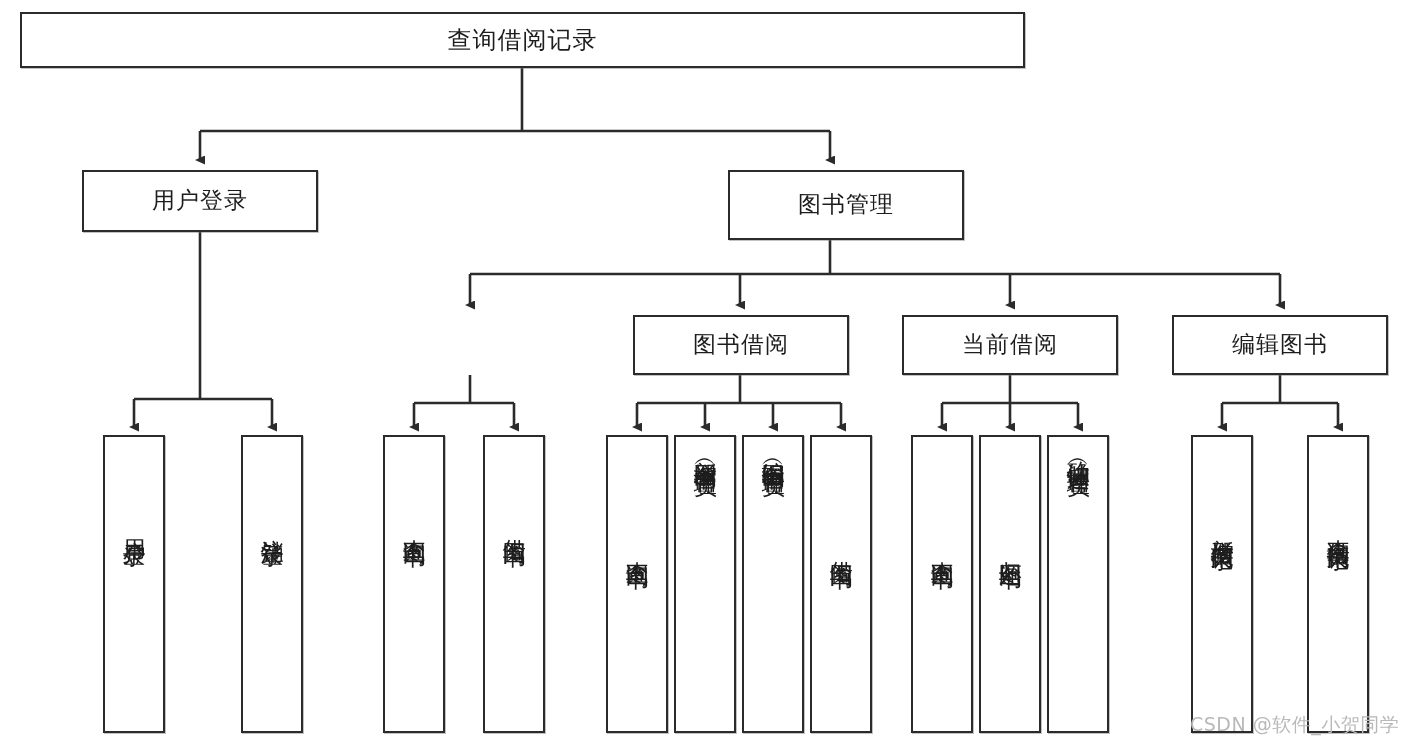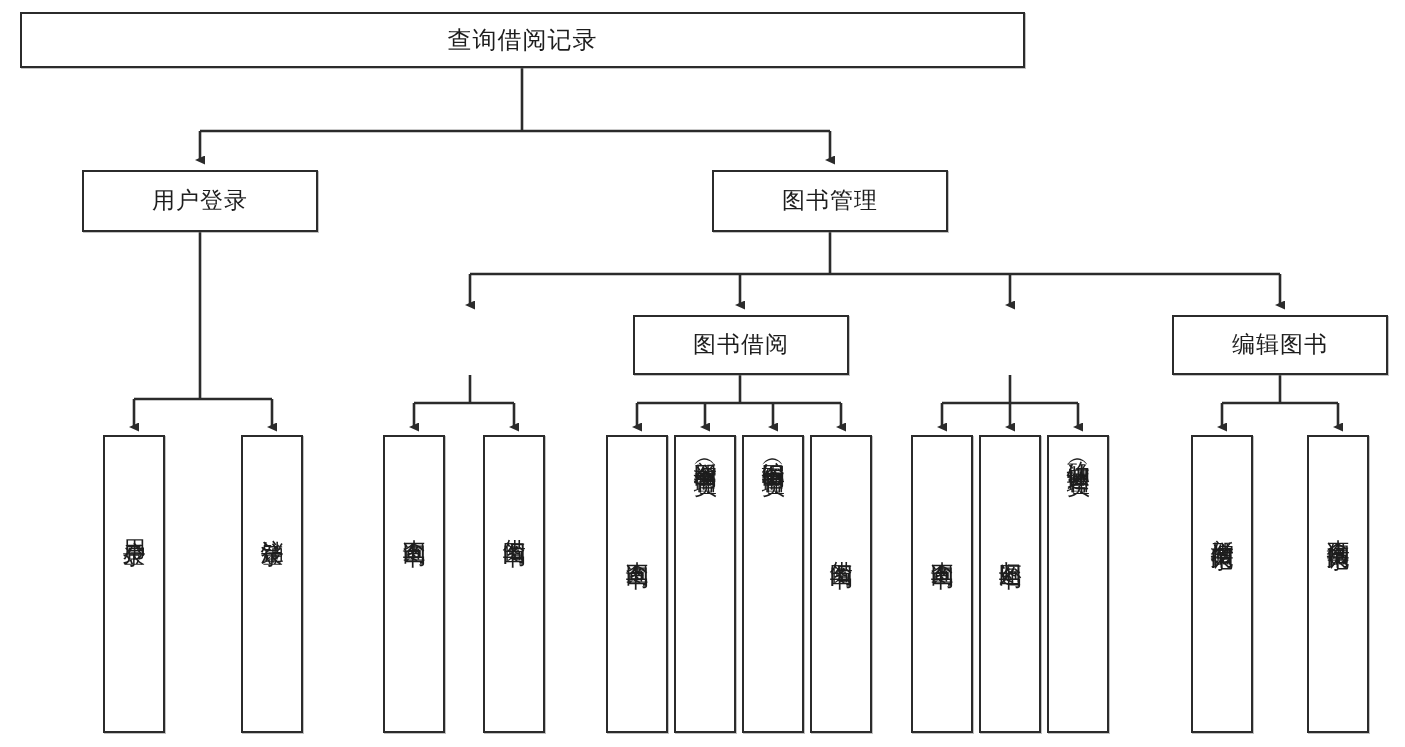--- a/index.html
+++ b/index.html
@@ -133,27 +133,30 @@
     </g>
   </svg>
 
   <div class="node node-h node-root" style="left:20px; top:12px; width:1005px; height:56px;">
     <span>查询借阅记录</span>
   </div>
 
   <div class="node node-h" style="left:82px; top:170px; width:236px; height:62px;">
     <span>用户登录</span>
   </div>
-  <div class="node node-h" style="left:712px; top:170px; width:236px; height:62px;">
+  <div class="node node-h" style="left:728px; top:170px; width:236px; height:70px;">
     <span>图书管理</span>
   </div>
 
   <div class="node node-h" style="left:633px; top:315px; width:216px; height:60px;">
     <span>图书借阅</span>
   </div>
+  <div class="node node-h" style="left:902px; top:315px; width:216px; height:60px;">
+    <span>当前借阅</span>
+  </div>
   <div class="node node-h" style="left:1172px; top:315px; width:216px; height:60px;">
     <span>编辑图书</span>
   </div>
 
   <div class="node node-v low" style="left:103px; top:435px; width:62px; height:298px;">
     <span class="vlabel">用户登录</span>
   </div>
   <div class="node node-v low" style="left:241px; top:435px; width:62px; height:298px;">
     <span class="vlabel">注销登录</span>
   </div>
@@ -188,14 +191,15 @@
     <span class="vlabel">确认归还（管理员）</span>
   </div>
 
   <div class="node node-v low" style="left:1191px; top:435px; width:62px; height:298px;">
     <span class="vlabel">新增借阅记录</span>
   </div>
   <div class="node node-v low" style="left:1307px; top:435px; width:62px; height:298px;">
     <span class="vlabel">查询借阅记录</span>
   </div>
 
+  <div class="watermark">CSDN @软件_小贺同学</div>
 
 </div>
 
 </body></html>

